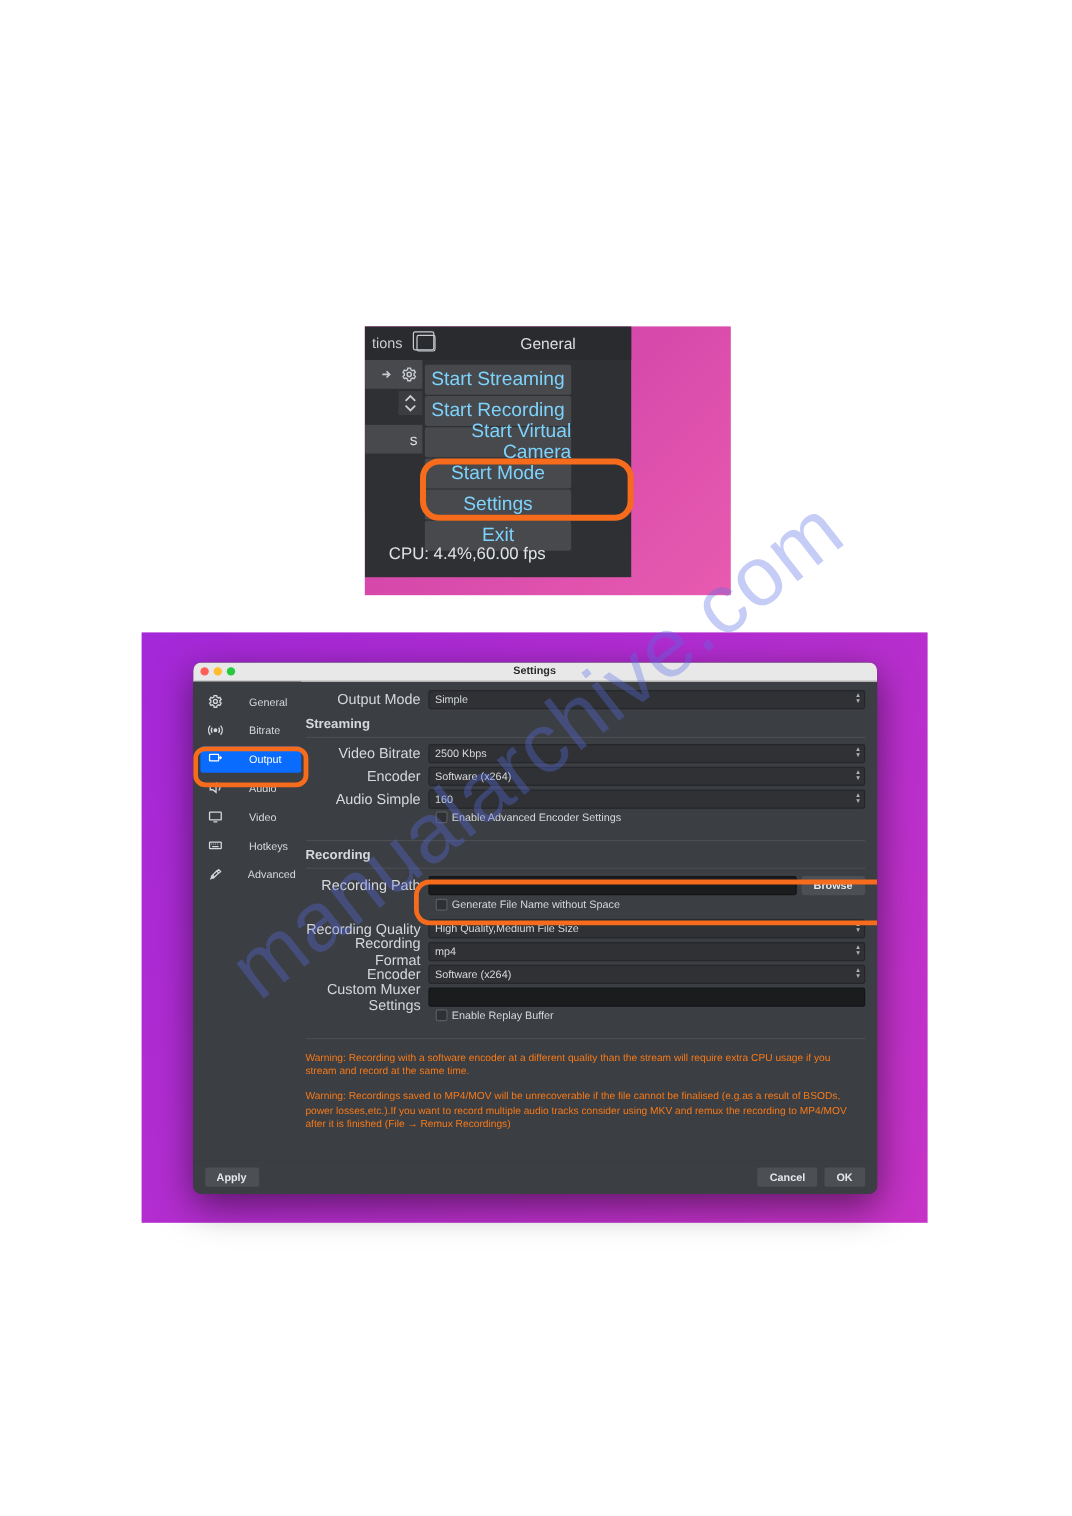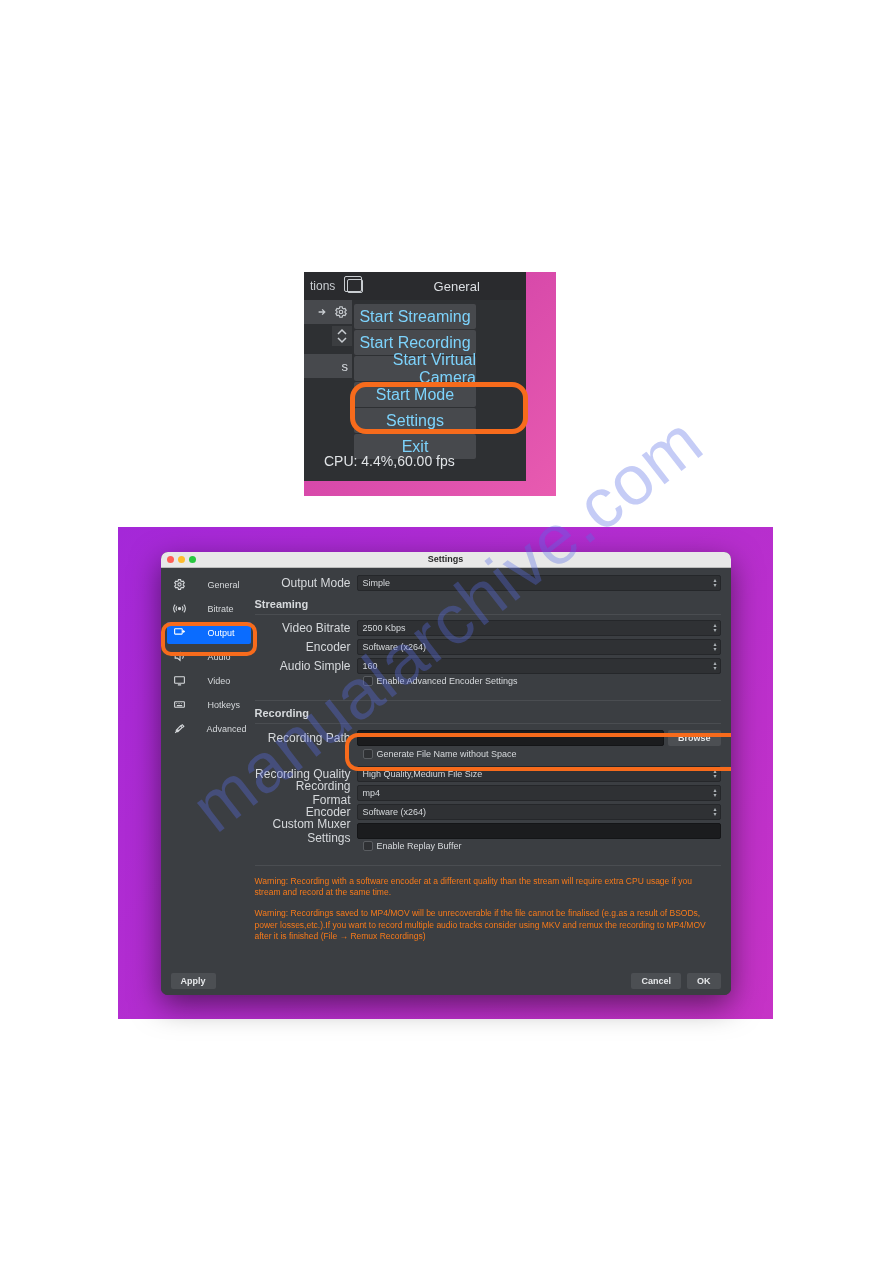--- a/index.html
+++ b/index.html
@@ -5,21 +5,21 @@
   * { box-sizing: border-box; margin: 0; padding: 0; font-family: -apple-system, "Helvetica Neue", Arial, sans-serif; }
   body { width: 893px; height: 1263px; background: #fff; position: relative; }
   .watermark {
     position: absolute; left: 50%; top: 50%; transform: translate(-50%,-60%) rotate(-38deg);
     font-size: 70px; color: rgba(90,110,230,0.35); pointer-events:none; z-index: 100;
     font-weight: 400; letter-spacing: 1px;
   }
 
   
   .shot1 {
-    position: absolute; left: 304px; top: 272px; width: 252px; height: 224px;
+    position: absolute; left: 304px; top: 272px; width: 305px; height: 224px;
     background: linear-gradient(135deg,#c93aa5 0%, #e85bb0 100%);
     overflow: hidden;
   }
   .shot1-panel {
     position: absolute; left: 0; top: 0; width: 222px; height: 209px;
     background: #2e3033; color: #d9dde1; font-size: 13px;
   }
   .shot1-titlebar { height: 28px; display:flex; align-items:center; padding: 0 6px; background:#2a2b2e; color:#c9cdd1;}
   .shot1-titlebar .spacer { flex:1; }
   .shot1-titlebar .tions { font-size:12px; color:#c9cdd1; padding-right:10px;}

